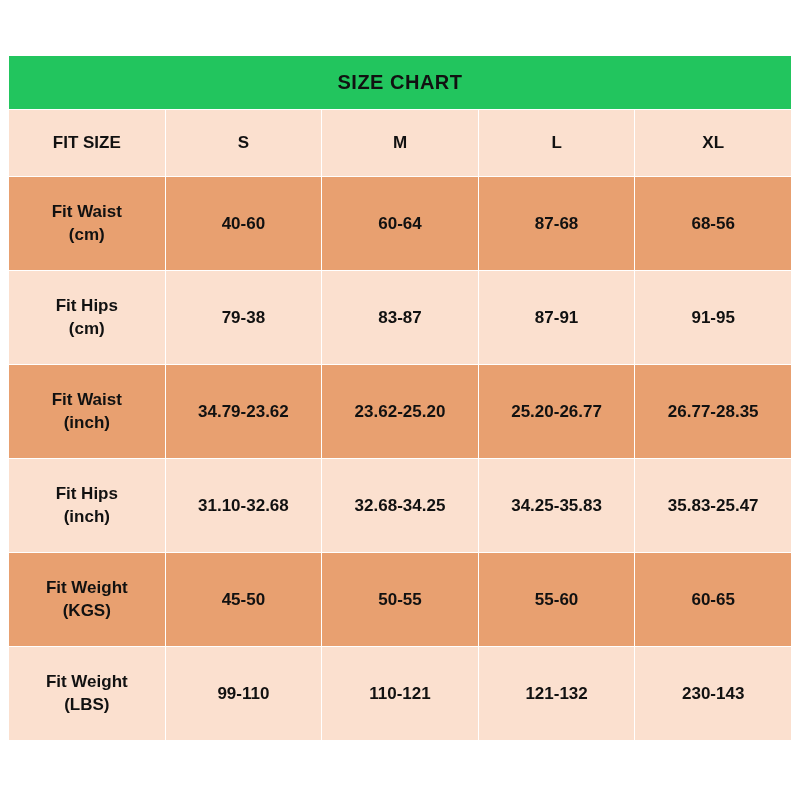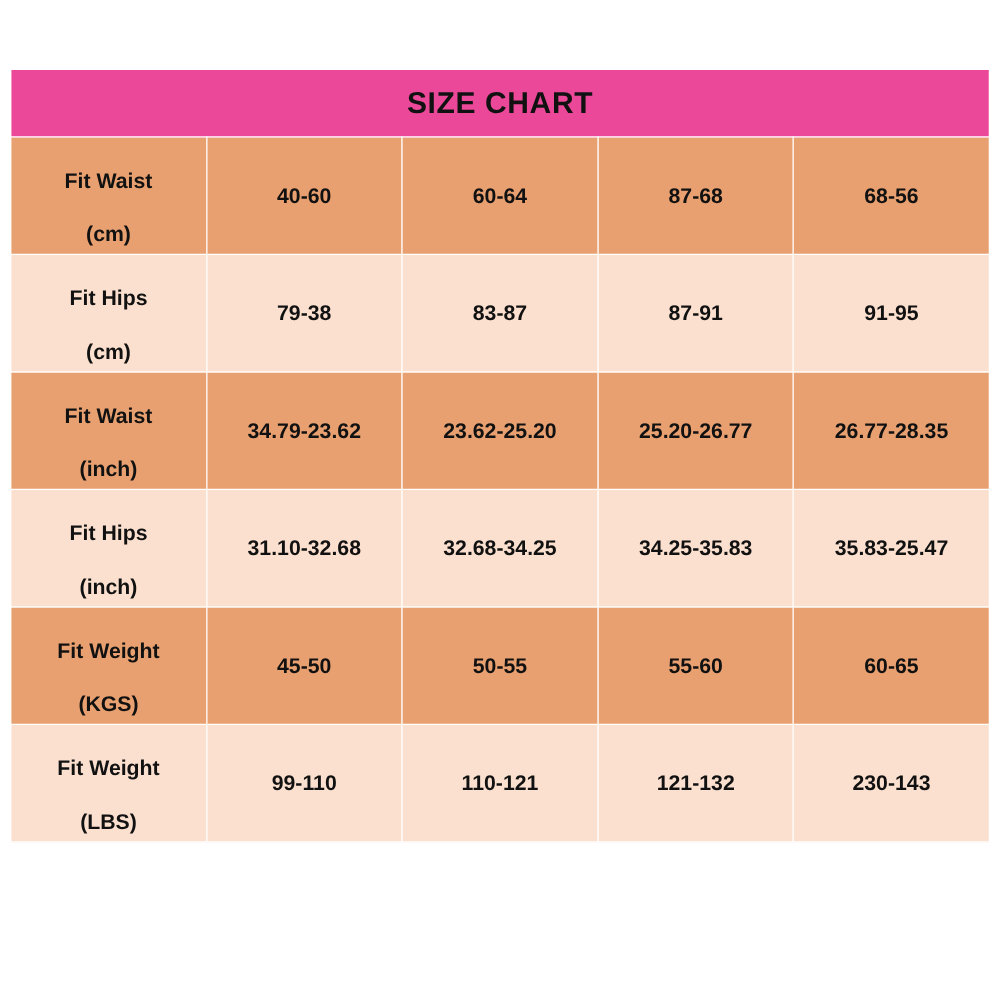--- a/index.html
+++ b/index.html
@@ -32,23 +32,23 @@
   }
   table.size-chart td, table.size-chart th {
     border: 1px solid #ffffff;
     text-align: center;
     vertical-align: middle;
     font-weight: bold;
     color: #111111;
     padding: 0;
   }
   .title-cell {
-    background: #ec4899;
+    background: #22c55e;
     height: 53px;
-    font-size: 24px;
+    font-size: 20px;
     letter-spacing: 0.5px;
     color: #111111;
   }
   .head-row td {
     background: #fbe0cf;
     height: 66px;
     font-size: 17px;
   }
   .head-row td.label-col {
     background: #fbe0cf;
@@ -63,31 +63,38 @@
     background: #fbe0cf;
     height: 93px;
     font-size: 17px;
   }
   .label-col {
     width: 148px;
     font-size: 17px;
     line-height: 1.35;
   }
   .val-col { font-size: 17px; }
-  .lbl-line { display: block; margin-top: 20px; }
+  .lbl-line { display: block; }
 </style>
 </head>
 <body>
 
 <div id="page">
   <div class="chart-wrap">
     <table class="size-chart">
       <tbody>
         <tr>
           <td class="title-cell" colspan="5">SIZE CHART</td>
+        </tr>
+        <tr class="head-row">
+          <td class="label-col">FIT SIZE</td>
+          <td class="val-col">S</td>
+          <td class="val-col">M</td>
+          <td class="val-col">L</td>
+          <td class="val-col">XL</td>
         </tr>
 
         <tr class="row-dark">
           <td class="label-col">
             <span class="lbl-line">Fit Waist</span>
             <span class="lbl-line">(cm)</span>
           </td>
           <td class="val-col">40-60</td>
           <td class="val-col">60-64</td>
           <td class="val-col">87-68</td>

